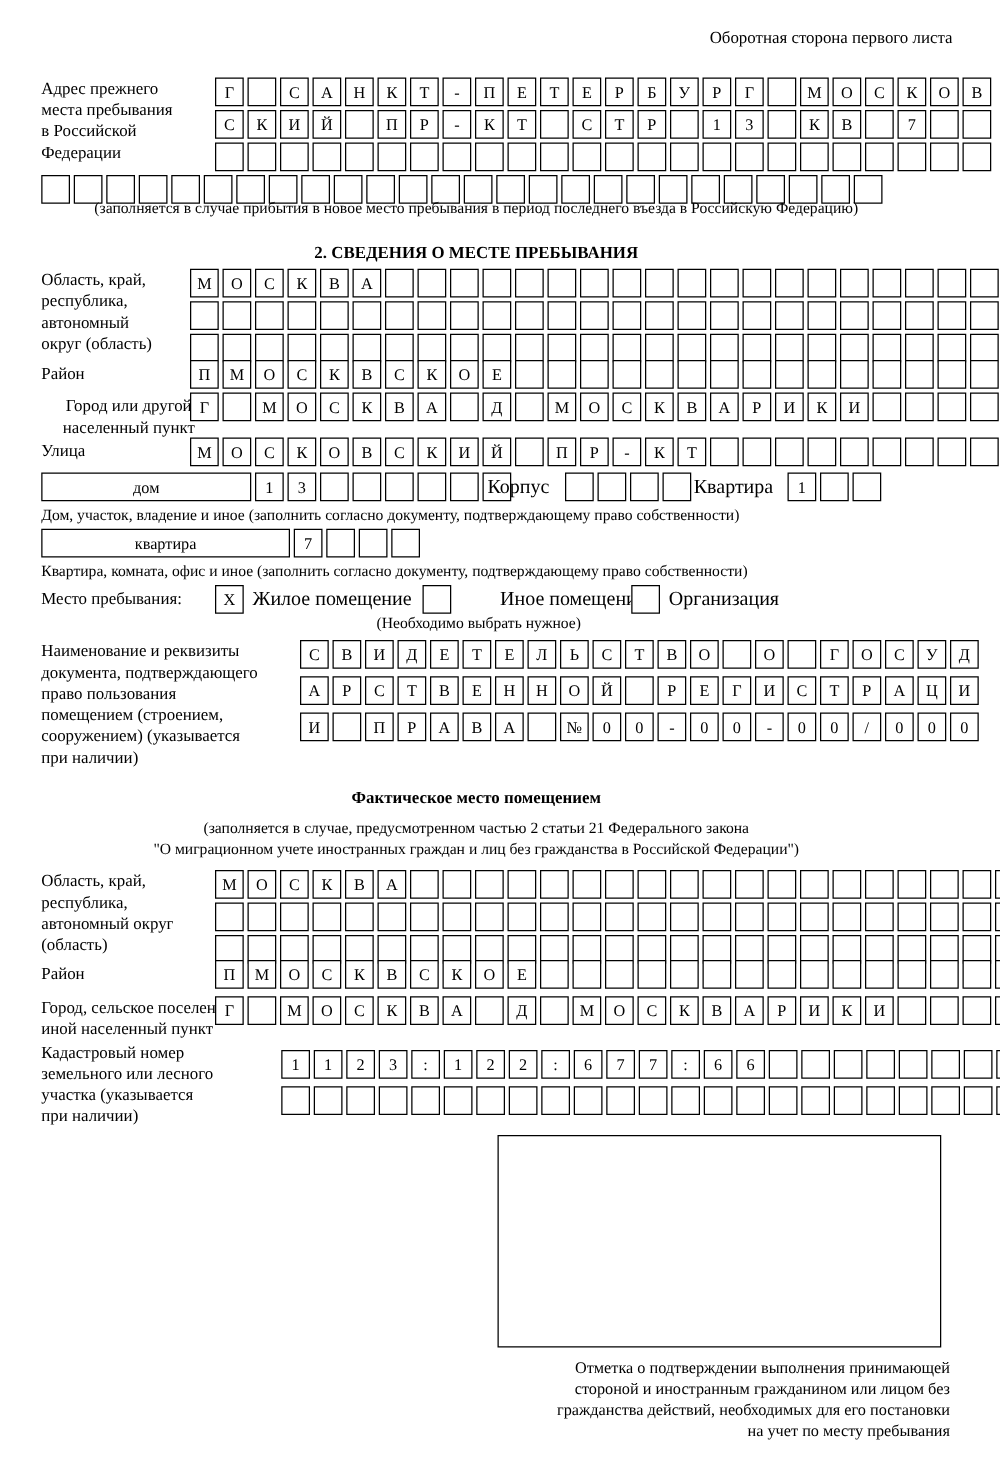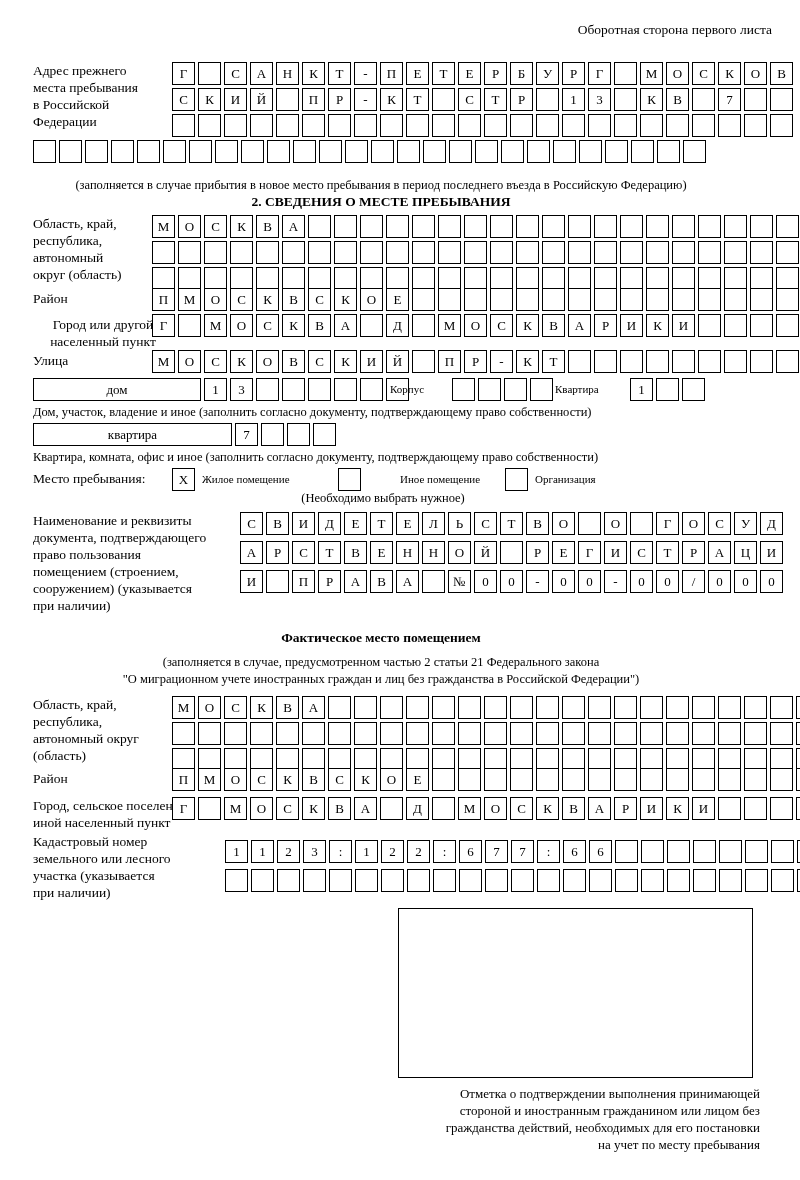--- a/index.html
+++ b/index.html
@@ -19,21 +19,20 @@
     position: relative;
     width: 800px;
     height: 1180px;
   }
   .abs { position: absolute; }
 
   .hdr-right {
     top: 22px; left: 0; width: 762px;
     text-align: right;
     font-size: 13.5px;
-    margin-left: 10px;
   }
 
   .lbl {
     font-size: 13.5px;
     line-height: 17px;
     white-space: pre-line;
   }
   .lbl-small { font-size: 12.5px; line-height: 16px; }
 
   .center-note {
@@ -77,21 +76,21 @@
     border: 1px solid #000;
     box-sizing: border-box;
     height: 23px;
     font-size: 13px;
     line-height: 21px;
     text-align: center;
   }
 
   .inline-label {
     position: absolute;
-    font-size: 11px;
+    font-size: 16px;
     line-height: 23px;
   }
 
   .bigbox {
     position: absolute;
     border: 1px solid #000;
     box-sizing: border-box;
     background: #fff;
   }
 
@@ -216,21 +215,21 @@
         <div class="cell blank"></div>
         <div class="cell blank"></div>
         <div class="cell blank"></div>
         <div class="cell blank"></div>
         <div class="cell blank"></div>
         <div class="cell blank"></div>
         <div class="cell blank"></div>
       </div>
     </div>
 
-  <div class="abs center-note" style="top:177px; left:0; width:762px;">(заполняется в случае прибытия в новое место пребывания в период последнего въезда в Российскую Федерацию)</div>
+  <div class="abs center-note" style="top:158px; left:0; width:762px;">(заполняется в случае прибытия в новое место пребывания в период последнего въезда в Российскую Федерацию)</div>
 
   <div class="abs sect-title" style="top:194px; left:0; width:762px;">2. СВЕДЕНИЯ О МЕСТЕ ПРЕБЫВАНИЯ</div>
 
   <div class="abs lbl" style="top:215px; left:33px; width:140px;">Область, край,
 республика,
 автономный
 округ (область)</div>
   <div id="s2-region">
       <div class="row" style="top: 215px; left: 152px;">
         <div class="cell">М</div>

